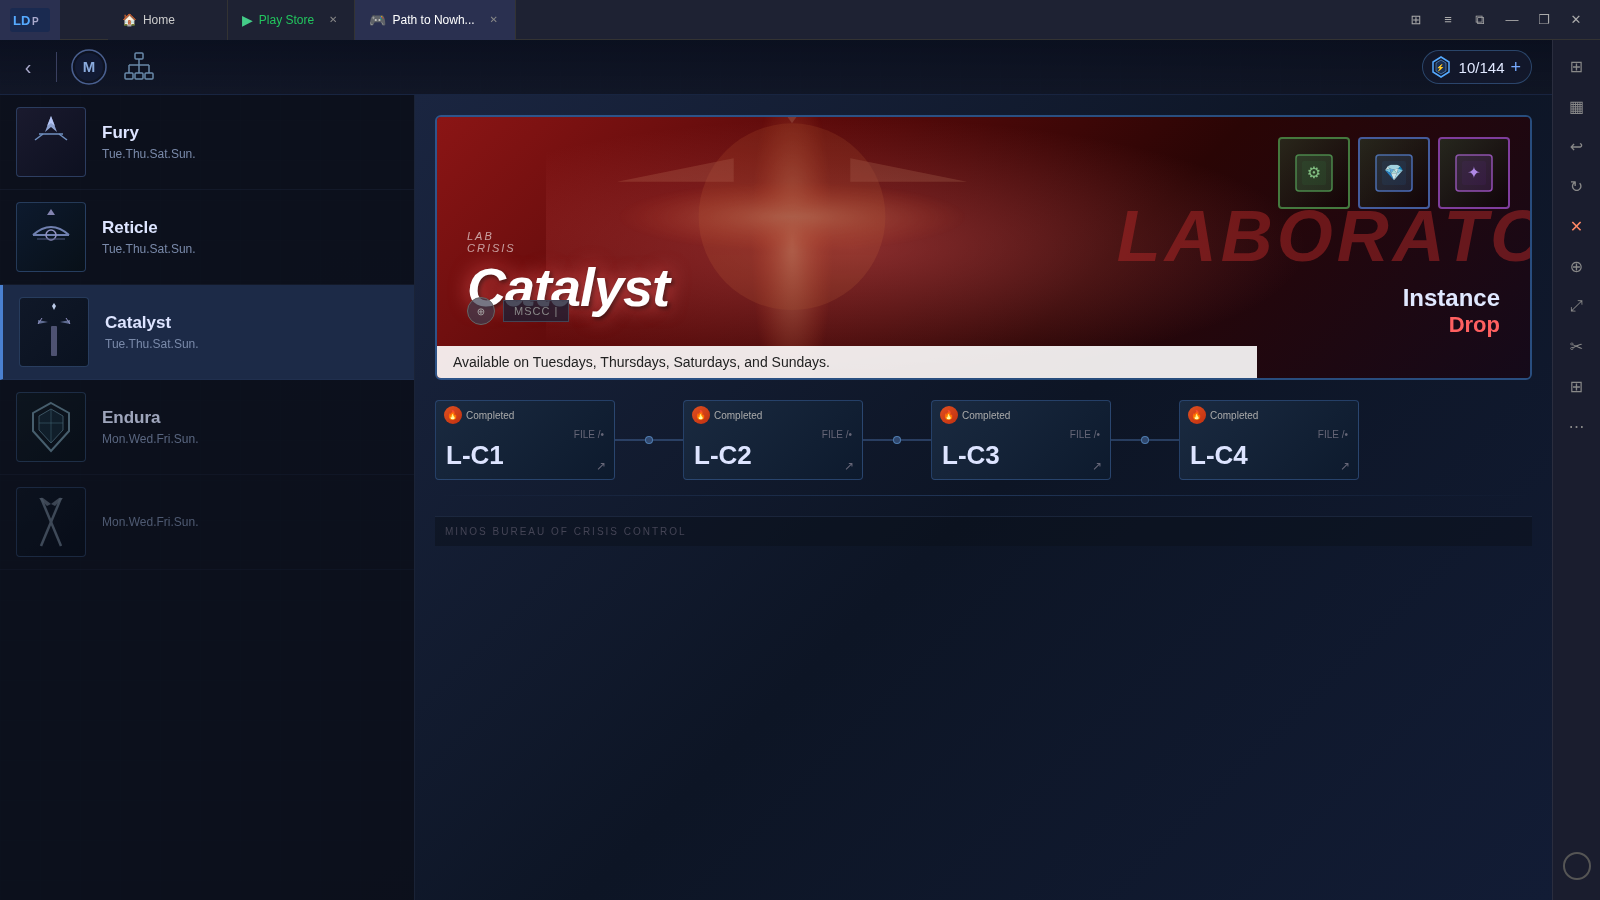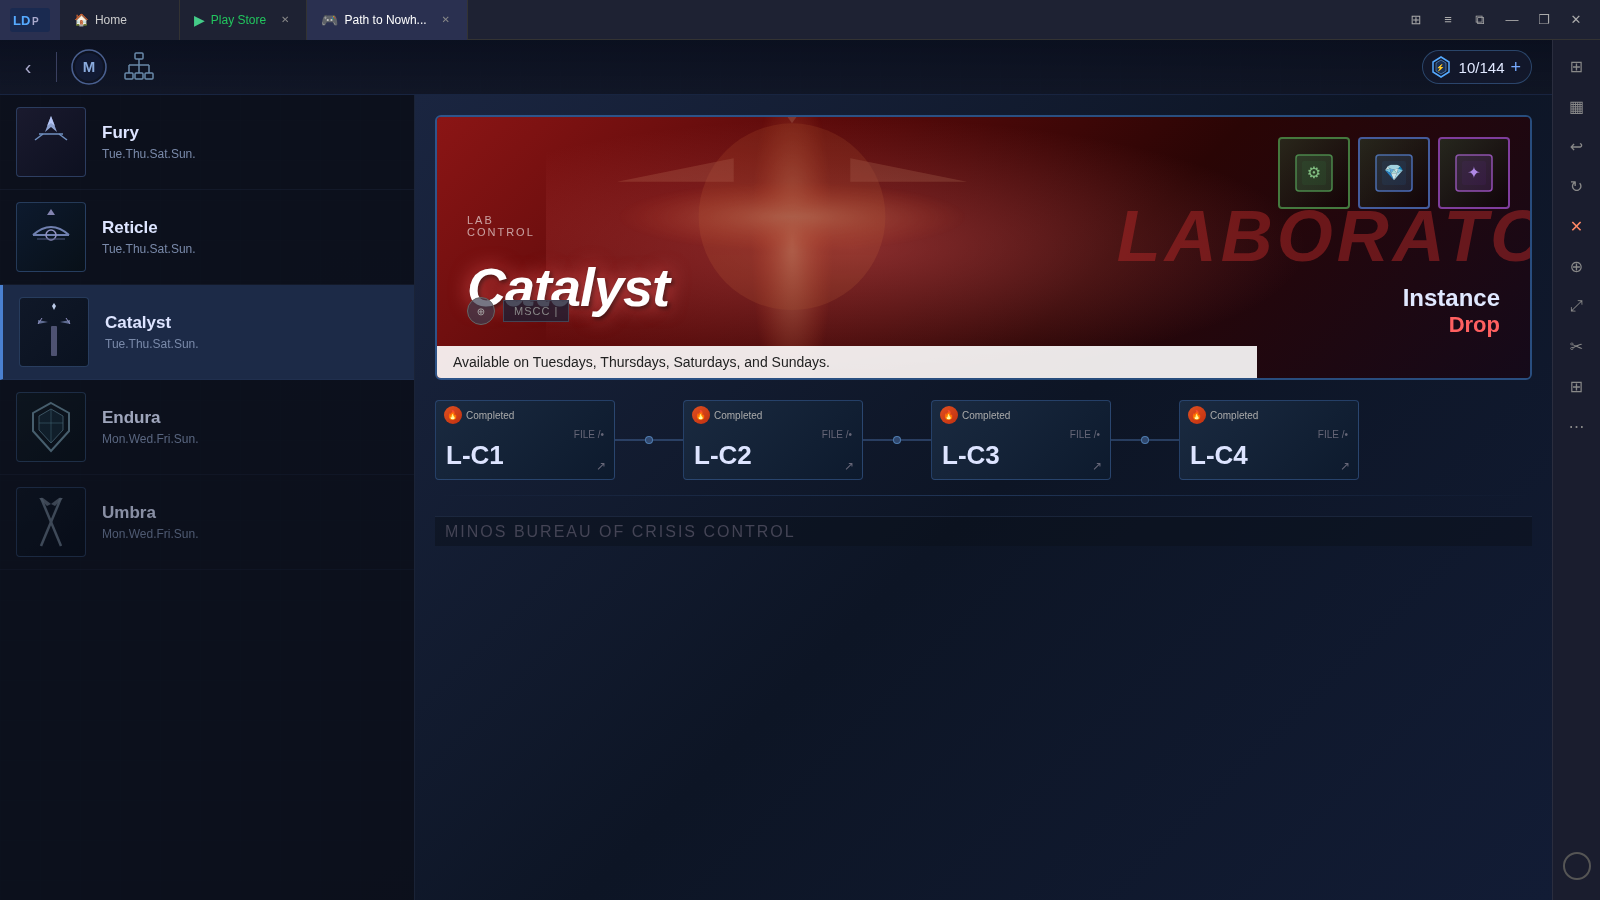--- a/index.html
+++ b/index.html
@@ -15,20 +15,21 @@
     
     .titlebar {
       position: absolute;
       top: 0; left: 0; right: 0;
       height: 40px;
       background: #1e2233;
       display: flex;
       align-items: center;
       z-index: 100;
       border-bottom: 1px solid #333;
+      gap: 48px;
     }
     .titlebar-logo {
       width: 60px;
       height: 40px;
       background: #2a3050;
       display: flex;
       align-items: center;
       justify-content: center;
       font-size: 11px;
       color: #7af;
@@ -292,21 +293,22 @@
     }
     .banner-title-area {
       position: absolute;
       left: 30px;
       bottom: 60px;
     }
     .banner-lab-label {
       color: rgba(255,255,255,0.6);
       font-size: 11px;
       letter-spacing: 2px;
-      margin-bottom: 18px;
+      margin-bottom: 2px;
+      font-style: italic;
     }
     .banner-title {
       font-size: 54px;
       font-weight: 900;
       color: #fff;
       text-shadow: 0 0 20px rgba(255,100,100,0.8), 2px 2px 4px rgba(0,0,0,0.8);
       letter-spacing: -1px;
       font-style: italic;
     }
     .banner-availability {
@@ -444,21 +446,21 @@
     .footer-bar {
       margin: 20px 20px 0 20px;
       height: 30px;
       background: rgba(10,15,25,0.5);
       border-top: 1px solid rgba(60,80,120,0.3);
       display: flex;
       align-items: center;
       padding: 0 10px;
     }
     .footer-text {
-      font-size: 16px;
+      font-size: 10px;
       color: #445;
       letter-spacing: 2px;
     }
 
     
     .bg-texture {
       position: absolute;
       inset: 0;
       background: 
         radial-gradient(ellipse at 60% 40%, rgba(30,60,120,0.2) 0%, transparent 60%),
@@ -685,21 +687,20 @@
       <div class="sidebar-item-icon" style="background: linear-gradient(135deg, #0c1420 0%, #060c18 100%);">
         <svg width="52" height="60" viewBox="0 0 52 60">
 
           <line x1="16" y1="6" x2="36" y2="54" stroke="#607080" stroke-width="2.5"></line>
           <line x1="36" y1="6" x2="16" y2="54" stroke="#607080" stroke-width="2.5"></line>
           <polygon points="14,6 18,6 26,12 22,14" fill="#708090" opacity="0.8"></polygon>
           <polygon points="38,6 34,6 26,12 30,14" fill="#708090" opacity="0.8"></polygon>
         </svg>
       </div>
       <div class="sidebar-item-info">
-        <div class="sidebar-item-name">Umbra</div>
         <div class="sidebar-item-days">Mon.Wed.Fri.Sun.</div>
       </div>
     </div>
 
   </div>
 
   <div class="main-content">
 
     <div class="banner-container">
       <div class="banner-bg">
@@ -723,21 +724,21 @@
           <polygon points="50,100 150,80 150,100" fill="rgba(255,200,150,0.4)"></polygon>
           <polygon points="350,100 250,80 250,100" fill="rgba(255,200,150,0.4)"></polygon>
           <polygon points="165,0 200,50 235,0" fill="rgba(255,220,180,0.5)"></polygon>
         </svg>
 
         <div style="position:absolute; right:-20px; top:30%; font-size:72px; font-weight:900; color:rgba(180,40,40,0.5); letter-spacing:4px; font-style:italic; pointer-events:none;">LABORATO</div>
 
         <div class="banner-title-area">
           <div class="banner-lab-label">
             <span>LAB</span><br>
-            <span>CONTROL</span>
+            <span>CRISIS</span>
           </div>
           <div class="banner-title">Catalyst</div>
         </div>
 
         <div class="banner-rewards">
           <div class="reward-item">
             <div class="reward-bg"></div>
             <svg width="44" height="44" viewBox="0 0 44 44">
               <rect x="4" y="4" width="36" height="36" rx="3" fill="rgba(50,80,50,0.5)" stroke="#4a8a4a" stroke-width="1.5"></rect>
               <rect x="10" y="10" width="24" height="24" rx="2" fill="rgba(40,70,40,0.4)"></rect>

